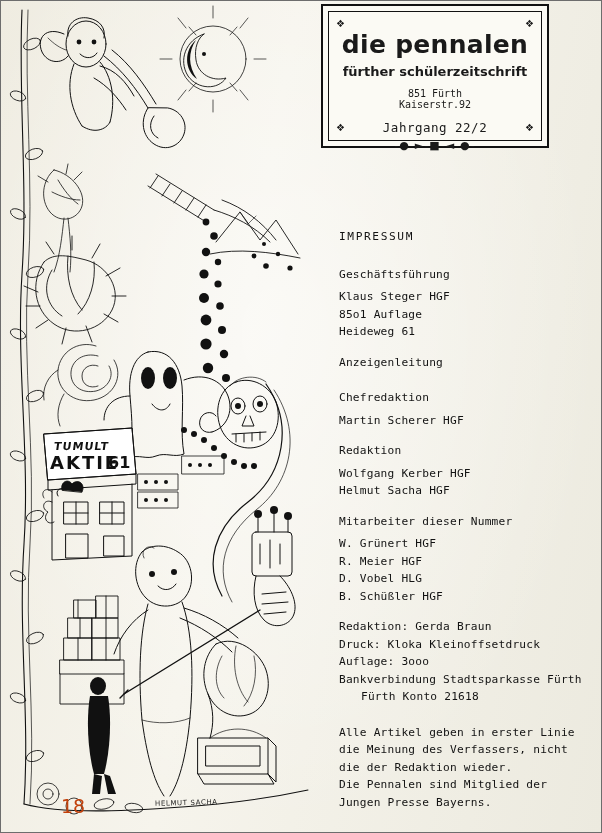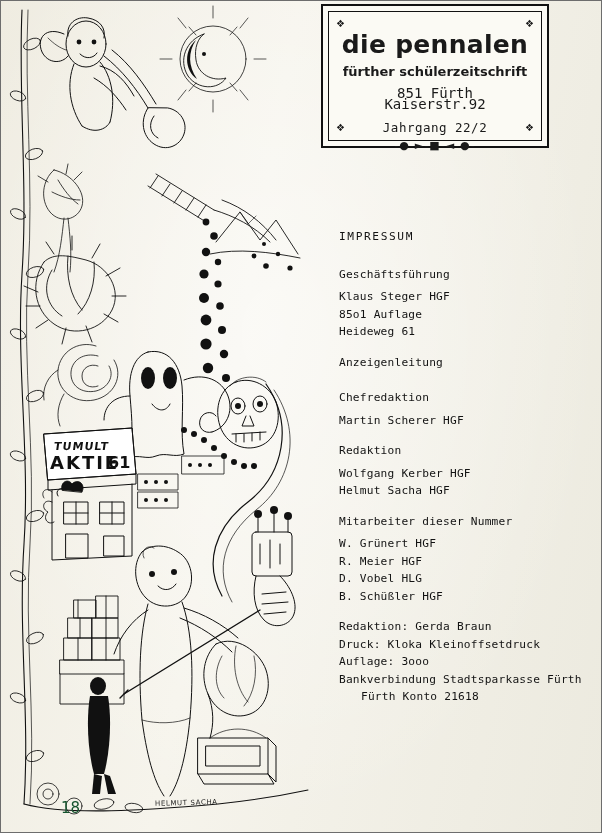--- a/index.html
+++ b/index.html
@@ -59,21 +59,21 @@
     margin-top: 18px;
   }
   .mast-sub {
     font-family: "DejaVu Sans", sans-serif;
     font-weight: bold;
     font-size: 13px;
     margin-top: 5px;
   }
   .mast-addr {
     font-family: "DejaVu Sans Mono", monospace;
-    font-size: 14px;
+    font-size: 10px;
     line-height: 11px;
     margin-top: 9px;
   }
   .mast-issue {
     font-family: "DejaVu Sans Mono", monospace;
     font-size: 12.5px;
     margin-top: 10px;
     letter-spacing: 0.5px;
   }
   .mast-orn {
@@ -115,22 +115,22 @@
   .imp-note { margin-top: 18px; }
   .imp-note .t { margin: 0; }
   .ind { padding-left: 22px; display: block; }
 
   
   .page-num {
     position: absolute;
     left: 61px;
     bottom: 16px;
     font-family: "DejaVu Sans", sans-serif;
-    font-size: 15px;
-    color: #14532d;
+    font-size: 19px;
+    color: #c2410c;
   }
   .artist-sig {
     position: absolute;
     left: 155px;
     bottom: 26px;
     font-family: "DejaVu Sans", sans-serif;
     font-size: 7px;
     letter-spacing: 0.6px;
     color: #222;
     transform: rotate(-1.5deg);
@@ -512,19 +512,26 @@
     <div class="imp-block">
       <p class="t">Redaktion: Gerda Braun</p>
       <p class="t">Druck: Kloka Kleinoffsetdruck</p>
       <p class="t">Auflage: 3ooo</p>
       <p class="t">Bankverbindung  Stadtsparkasse Fürth</p>
       <p class="t">
           <span class="ind">Fürth Konto 21618</span>
         </p>
     </div>
 
+    <div class="imp-note">
+      <p class="t">Alle Artikel geben in erster Linie</p>
+      <p class="t">die Meinung des Verfassers, nicht</p>
+      <p class="t">die der Redaktion wieder.</p>
+      <p class="t">Die Pennalen sind Mitglied der</p>
+      <p class="t">Jungen Presse Bayerns.</p>
+    </div>
   </div>
 
   <div class="artist-sig">HELMUT SACHA</div>
   <div class="page-num">18</div>
 
   <div class="scan-edge"></div>
 </div>
 
 </body></html>

